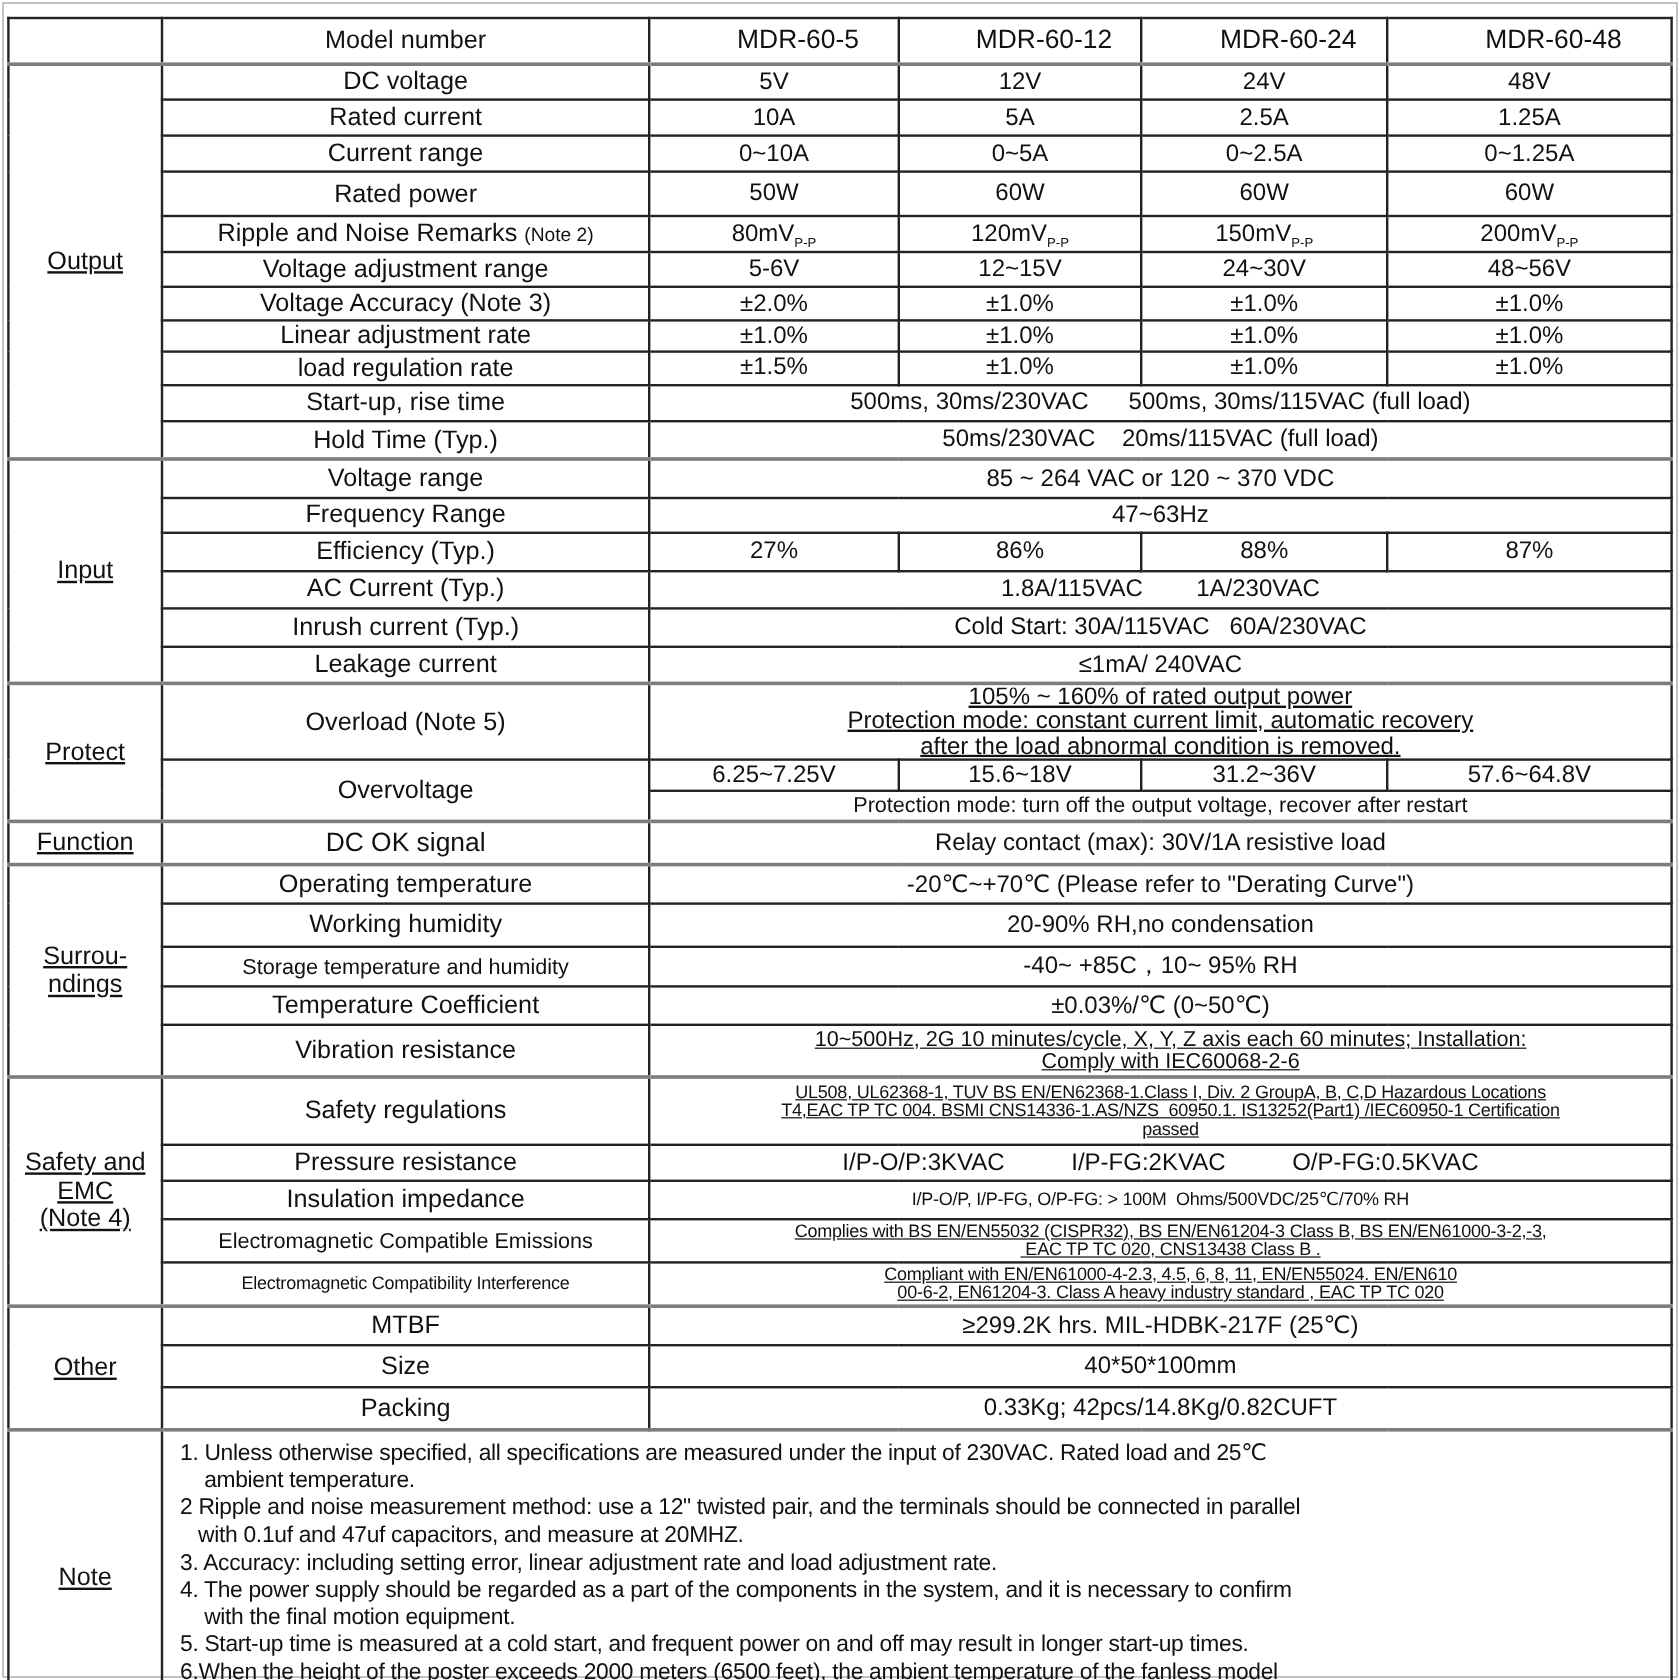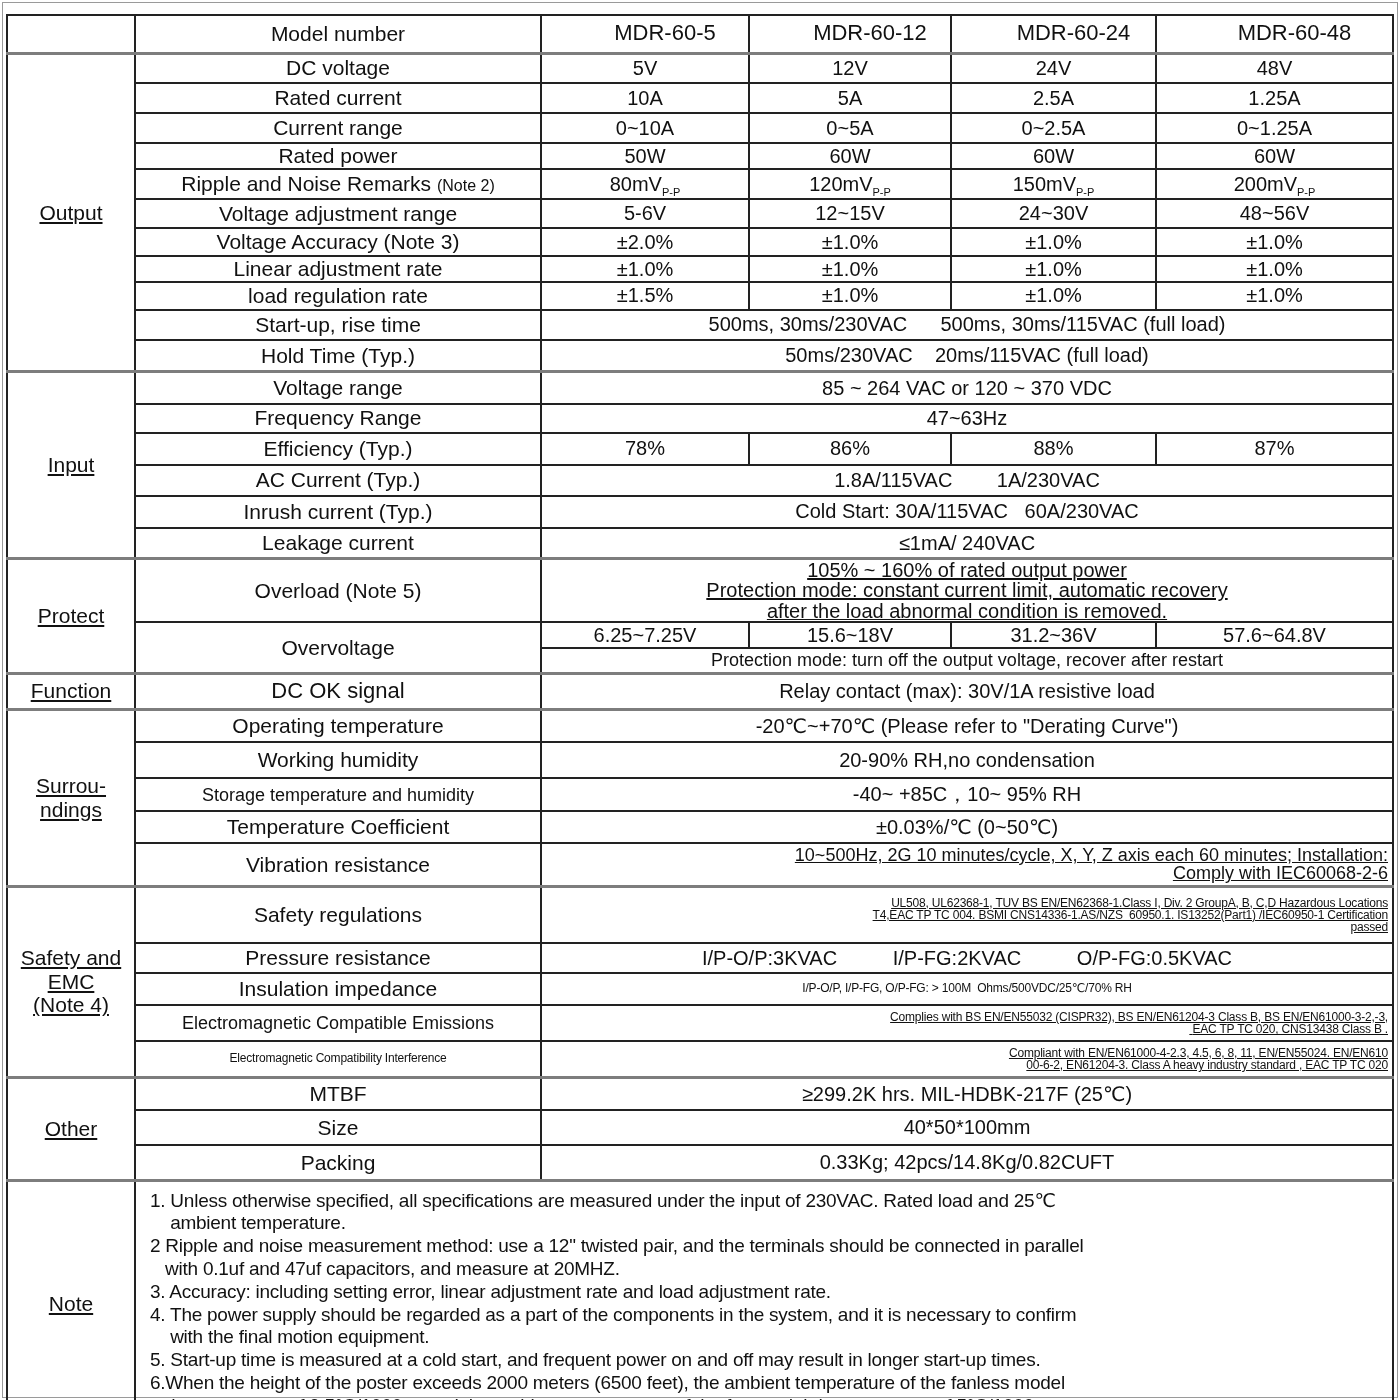--- a/index.html
+++ b/index.html
@@ -5,23 +5,23 @@
   html,body{margin:0;padding:0;background:#fff;}
   body{width:1400px;height:1400px;position:relative;font-family:"Liberation Sans","DejaVu Sans",sans-serif;color:#111;}
   .frame{position:absolute;inset:2px;border:1px solid #9a9a9a;pointer-events:none;}
   table.spec{position:absolute;left:6px;top:14px;width:1386px;height:1380px;border-collapse:collapse;table-layout:fixed;}
   td{border:2px solid #222;padding:0 4px;text-align:center;vertical-align:middle;font-size:20px;line-height:1.12;white-space:pre-wrap;overflow:hidden;}
   tr.gs > td{border-top:3px solid #7d7d7d;border-radius:14px;}
   td.cat{font-size:21px;text-decoration:underline;}
   td.lbl{font-size:21px;}
   td.hdr{font-size:22px;padding-left:44px;}
   td.sm{font-size:18px;}
-  .left{text-align:right;padding-left:21px;}
+  .left{text-align:center;padding-left:21px;}
   .tight{line-height:1.02;text-decoration:underline;}
-  .cond{font-size:12px;letter-spacing:-0.2px;margin-top:32px;}
+  .cond{font-size:15px;letter-spacing:-0.2px;margin-top:32px;}
   .note-ref{font-size:16px;}
   sub.pp{font-size:11px;line-height:0;}
   td.note-cell{text-align:left;vertical-align:middle;font-size:19px;line-height:1.2;letter-spacing:-0.25px;padding:8px 8px 8px 14px;}
   td.fn{font-size:22px;}
 </style>
 </head>
 <body>
 
 <div class="frame"></div>
 
@@ -60,21 +60,21 @@
     <td>2.5A</td>
     <td>1.25A</td>
   </tr>
   <tr style="height:30px">
     <td class="lbl">Current range</td>
     <td>0~10A</td>
     <td>0~5A</td>
     <td>0~2.5A</td>
     <td>0~1.25A</td>
   </tr>
-  <tr style="height:26px">
+  <tr style="height:37px">
     <td class="lbl">Rated power</td>
     <td>50W</td>
     <td>60W</td>
     <td>60W</td>
     <td>60W</td>
   </tr>
   <tr style="height:30px">
     <td class="lbl"><span>Ripple and Noise Remarks</span> <span class="note-ref">(Note 2)</span></td>
     <td><span>80mV</span><sub class="pp">P-P</sub></td>
     <td><span>120mV</span><sub class="pp">P-P</sub></td>
@@ -122,21 +122,21 @@
     <td class="cat" rowspan="6">Input</td>
     <td class="lbl">Voltage range</td>
     <td colspan="4">85 ~ 264 VAC or 120 ~ 370 VDC</td>
   </tr>
   <tr style="height:29px">
     <td class="lbl">Frequency Range</td>
     <td colspan="4">47~63Hz</td>
   </tr>
   <tr style="height:32px">
     <td class="lbl">Efficiency (Typ.)</td>
-    <td>78%</td>
+    <td>27%</td>
     <td>86%</td>
     <td>88%</td>
     <td>87%</td>
   </tr>
   <tr style="height:31px">
     <td class="lbl">AC Current (Typ.)</td>
     <td colspan="4">1.8A/115VAC        1A/230VAC</td>
   </tr>
   <tr style="height:32px">
     <td class="lbl">Inrush current (Typ.)</td>

